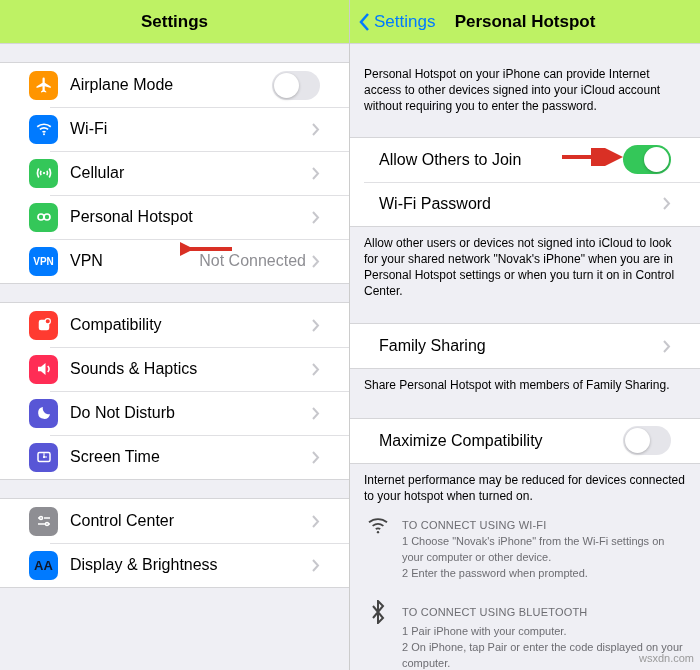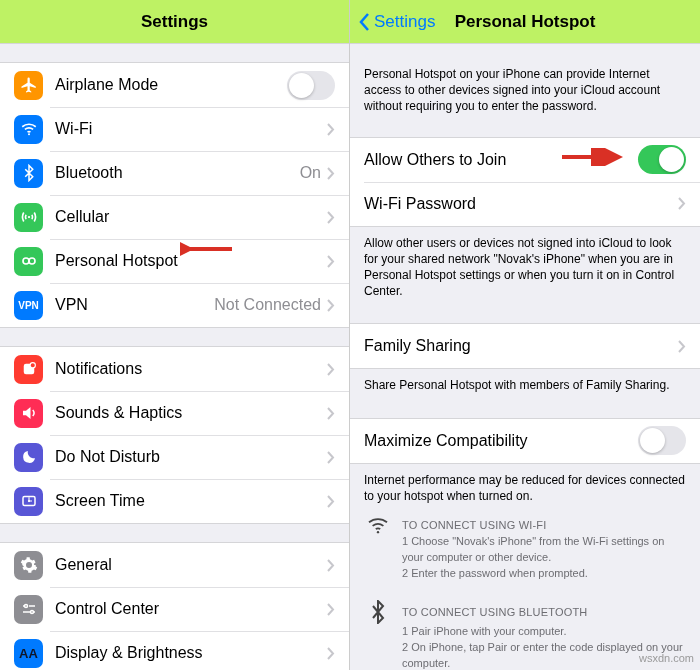--- a/index.html
+++ b/index.html
@@ -10,21 +10,21 @@
 .pane.right { flex: 1; }
 
 .navbar { height: 44px; display: flex; align-items: center; justify-content: center; background: #bef264; border-bottom: 1px solid #d5d5d8; position: relative; }
 .navbar .title { font-weight: 600; font-size: 17px; }
 .navbar .back { position: absolute; left: 8px; color: #007aff; font-size: 17px; display: flex; align-items: center; cursor: pointer; }
 .navbar .back svg { width: 12px; height: 20px; margin-right: 4px; }
 
 .scroll { height: calc(100% - 44px); overflow-y: auto; }
 
 .group { margin-top: 18px; background: #fff; border-top: 1px solid #d5d5d8; border-bottom: 1px solid #d5d5d8; }
-.group .row { display: flex; align-items: center; height: 44px; padding: 0 14px; position: relative; cursor: pointer; }
+.group .row { display: flex; align-items: center; height: 44px; padding: 0 29px; position: relative; cursor: pointer; }
 .group .row + .row::before { content: ""; position: absolute; left: 50px; right: 0; top: 0; height: 1px; background: #e0e0e3; }
 .group .row.no-icon + .row.no-icon::before, .group .row.no-icon::before { left: 14px; }
 .group .row .icon { width: 29px; height: 29px; border-radius: 7px; margin-right: 12px; display: flex; align-items: center; justify-content: center; flex-shrink: 0; }
 .group .row .label { font-size: 16px; color: #000; flex: 1; }
 .group .row .value { font-size: 16px; color: #8e8e93; margin-right: 6px; }
 .group .row .chev { color: #c7c7cc; }
 .group .row .chev svg { width: 8px; height: 13px; display: block; }
 
 .footer, .header-note { font-size: 12px; color: #000000; padding: 8px 14px 6px 14px; line-height: 1.35; }
 
@@ -79,34 +79,20 @@
             </svg>
         </div>
         <span class="label">Wi-Fi</span>
         <span class="chev">
             <svg viewBox="0 0 8 13" fill="none" stroke="currentColor" stroke-width="2">
               <path d="M1 1l5 5.5L1 12"></path>
             </svg>
           </span>
       </div>
       <div class="row">
-        <div class="icon" style="background:#007aff">
-          <svg class="ico-svg" viewBox="0 0 24 24" fill="none" stroke="currentColor" stroke-width="2">
-              <path d="M7 7l10 10-5 5V2l5 5L7 17"></path>
-            </svg>
-        </div>
-        <span class="label">Bluetooth</span>
-        <span class="value">On</span>
-        <span class="chev">
-            <svg viewBox="0 0 8 13" fill="none" stroke="currentColor" stroke-width="2">
-              <path d="M1 1l5 5.5L1 12"></path>
-            </svg>
-          </span>
-      </div>
-      <div class="row">
         <div class="icon" style="background:#34c759">
           <svg class="ico-svg" viewBox="0 0 24 24" fill="none" stroke="currentColor" stroke-width="2.2">
               <path d="M5 6a12 12 0 0 0 0 12"></path>
               <path d="M19 6a12 12 0 0 1 0 12"></path>
               <path d="M8 9a7 7 0 0 0 0 6"></path>
               <path d="M16 9a7 7 0 0 1 0 6"></path>
               <circle cx="12" cy="12" r="1.5" fill="currentColor" stroke="none"></circle>
             </svg>
         </div>
         <span class="label">Cellular</span>
@@ -143,21 +129,21 @@
     </div>
 
     <div class="group">
       <div class="row">
         <div class="icon" style="background:#ff3b30">
           <svg class="ico-svg" viewBox="0 0 24 24" fill="currentColor">
               <rect x="5" y="5" width="14" height="14" rx="3"></rect>
               <circle cx="17" cy="7" r="3.5" fill="#ff3b30" stroke="#fff" stroke-width="1.5"></circle>
             </svg>
         </div>
-        <span class="label">Notifications</span>
+        <span class="label">Compatibility</span>
         <span class="chev">
             <svg viewBox="0 0 8 13" fill="none" stroke="currentColor" stroke-width="2">
               <path d="M1 1l5 5.5L1 12"></path>
             </svg>
           </span>
       </div>
       <div class="row">
         <div class="icon" style="background:#ff2d55">
           <svg class="ico-svg" viewBox="0 0 24 24" fill="currentColor">
               <path d="M4 9v6h4l6 5V4l-6 5H4z"></path>
@@ -195,33 +181,20 @@
         <span class="label">Screen Time</span>
         <span class="chev">
             <svg viewBox="0 0 8 13" fill="none" stroke="currentColor" stroke-width="2">
               <path d="M1 1l5 5.5L1 12"></path>
             </svg>
           </span>
       </div>
     </div>
 
     <div class="group">
-      <div class="row">
-        <div class="icon" style="background:#8e8e93">
-          <svg class="ico-svg" viewBox="0 0 24 24" fill="currentColor">
-              <path d="M12 8a4 4 0 1 0 0 8 4 4 0 0 0 0-8zm9 4c0 .6-.05 1.18-.15 1.74l2.1 1.64-2 3.46-2.48-1a9 9 0 0 1-3 1.74l-.37 2.64h-4l-.37-2.64a9 9 0 0 1-3-1.74l-2.48 1-2-3.46 2.1-1.64A9 9 0 0 1 3 12c0-.6.05-1.18.15-1.74L1.05 8.62l2-3.46 2.48 1a9 9 0 0 1 3-1.74L8.9 1.78h4l.37 2.64a9 9 0 0 1 3 1.74l2.48-1 2 3.46-2.1 1.64c.1.56.15 1.14.15 1.74z"></path>
-            </svg>
-        </div>
-        <span class="label">General</span>
-        <span class="chev">
-            <svg viewBox="0 0 8 13" fill="none" stroke="currentColor" stroke-width="2">
-              <path d="M1 1l5 5.5L1 12"></path>
-            </svg>
-          </span>
-      </div>
       <div class="row">
         <div class="icon" style="background:#8e8e93">
           <svg class="ico-svg" viewBox="0 0 24 24" fill="none" stroke="currentColor" stroke-width="2">
               <circle cx="8" cy="8" r="2"></circle>
               <path d="M12 8h8M4 8h2"></path>
               <circle cx="16" cy="16" r="2"></circle>
               <path d="M4 16h10M18 16h2"></path>
             </svg>
         </div>
         <span class="label">Control Center</span>

